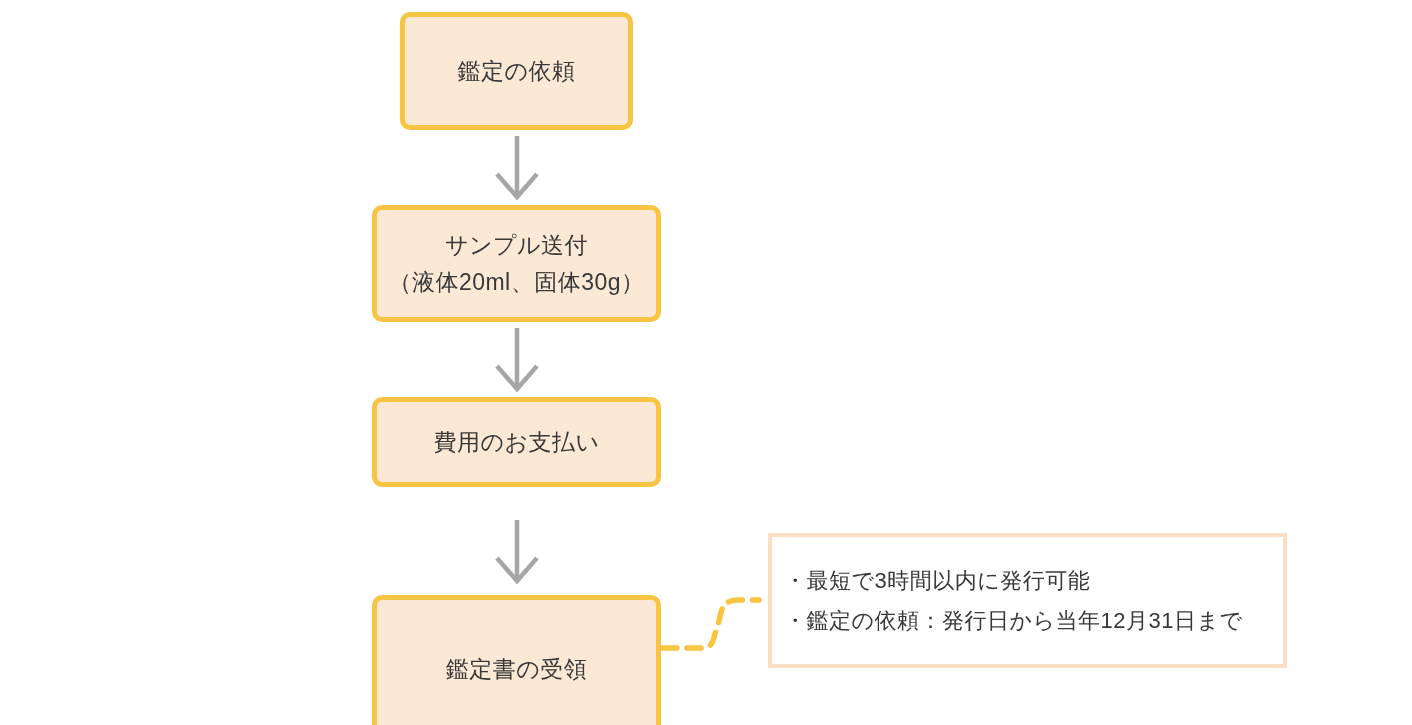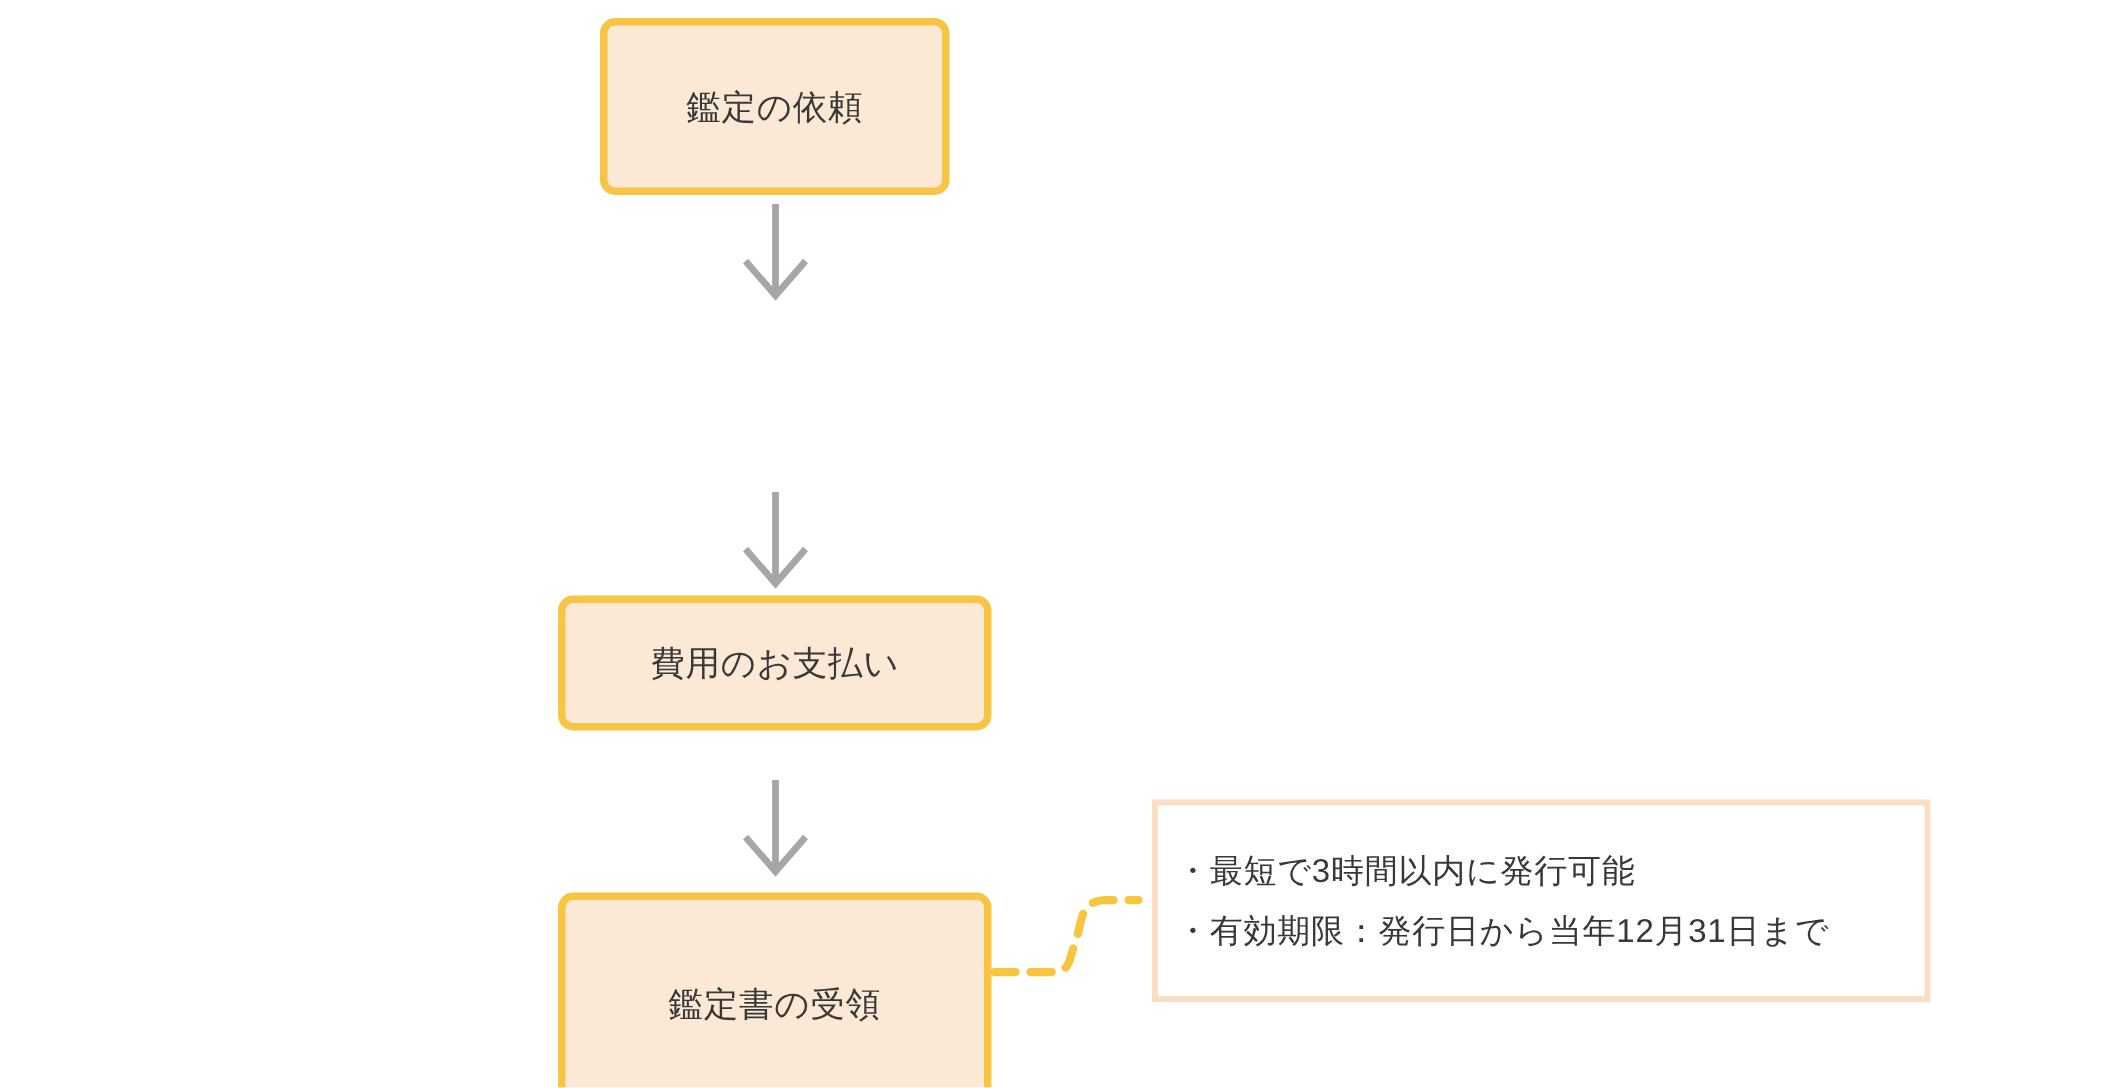--- a/index.html
+++ b/index.html
@@ -93,20 +93,24 @@
 
   <div class="node node-1">
     <div>鑑定の依頼</div>
   </div>
 
   <svg class="arrow arrow-1" viewBox="0 0 48 68" aria-hidden="true">
     <line x1="24" y1="2" x2="24" y2="61"></line>
     <polyline points="4,40 24,63 44,40"></polyline>
   </svg>
 
+  <div class="node node-2">
+    <div>サンプル送付</div>
+    <div>（液体20ml、固体30g）</div>
+  </div>
 
   <svg class="arrow arrow-2" viewBox="0 0 48 68" aria-hidden="true">
     <line x1="24" y1="2" x2="24" y2="61"></line>
     <polyline points="4,40 24,63 44,40"></polyline>
   </svg>
 
   <div class="node node-3">
     <div>費用のお支払い</div>
   </div>
 
@@ -118,16 +122,16 @@
   <div class="node node-4">
     <div>鑑定書の受領</div>
   </div>
 
   <svg class="connector" viewBox="0 0 115 80" aria-hidden="true">
     <path d="M 8,63 L 45,63 C 60,63 57,55 62,43 C 67,29 64,16 82,15 L 104,15"></path>
   </svg>
 
   <div class="note">
     <div>・最短で3時間以内に発行可能</div>
-    <div>・有効期限：発行日から当年12月31日まで</div>
+    <div>・鑑定の依頼：発行日から当年12月31日まで</div>
   </div>
 
 </div>
 
 </body></html>

